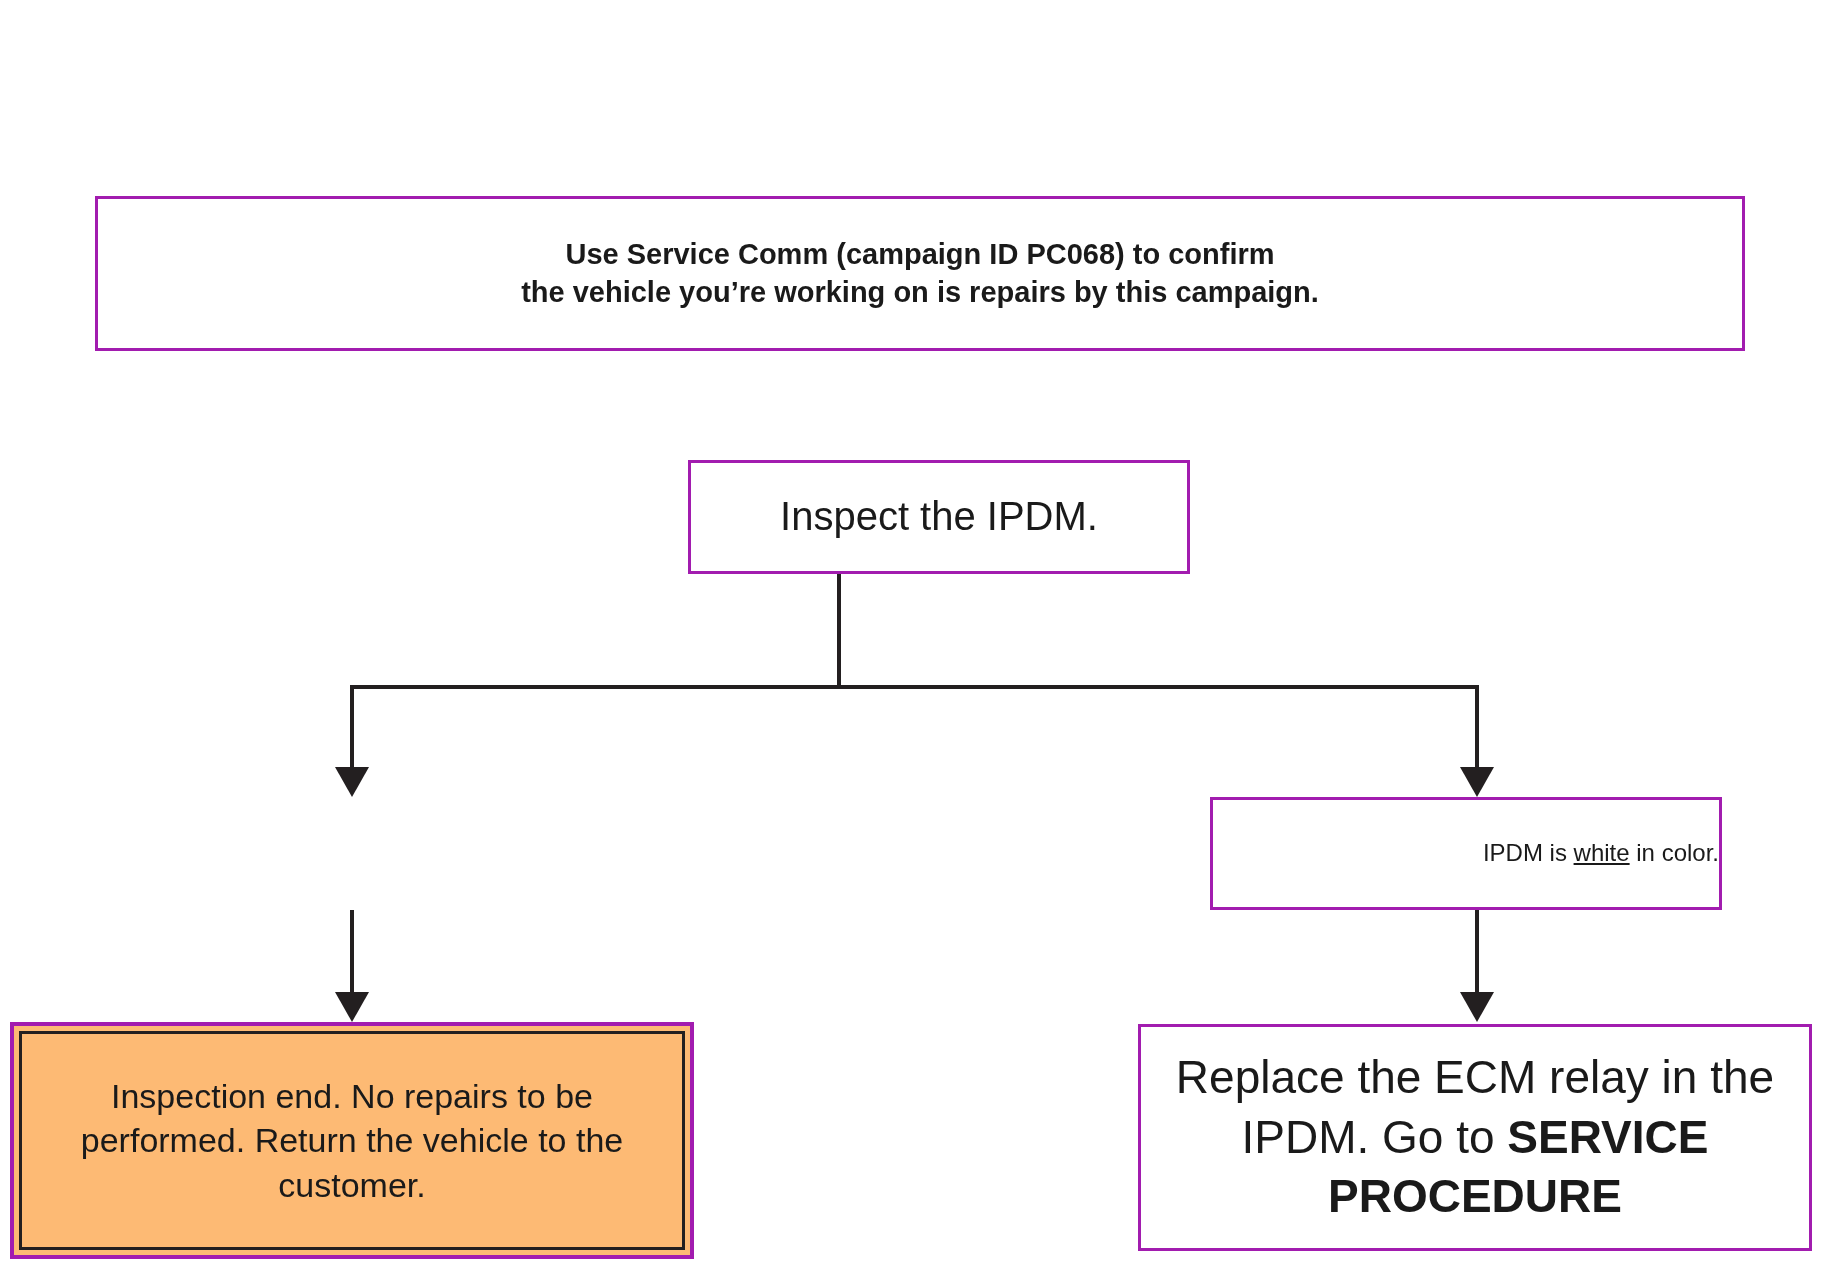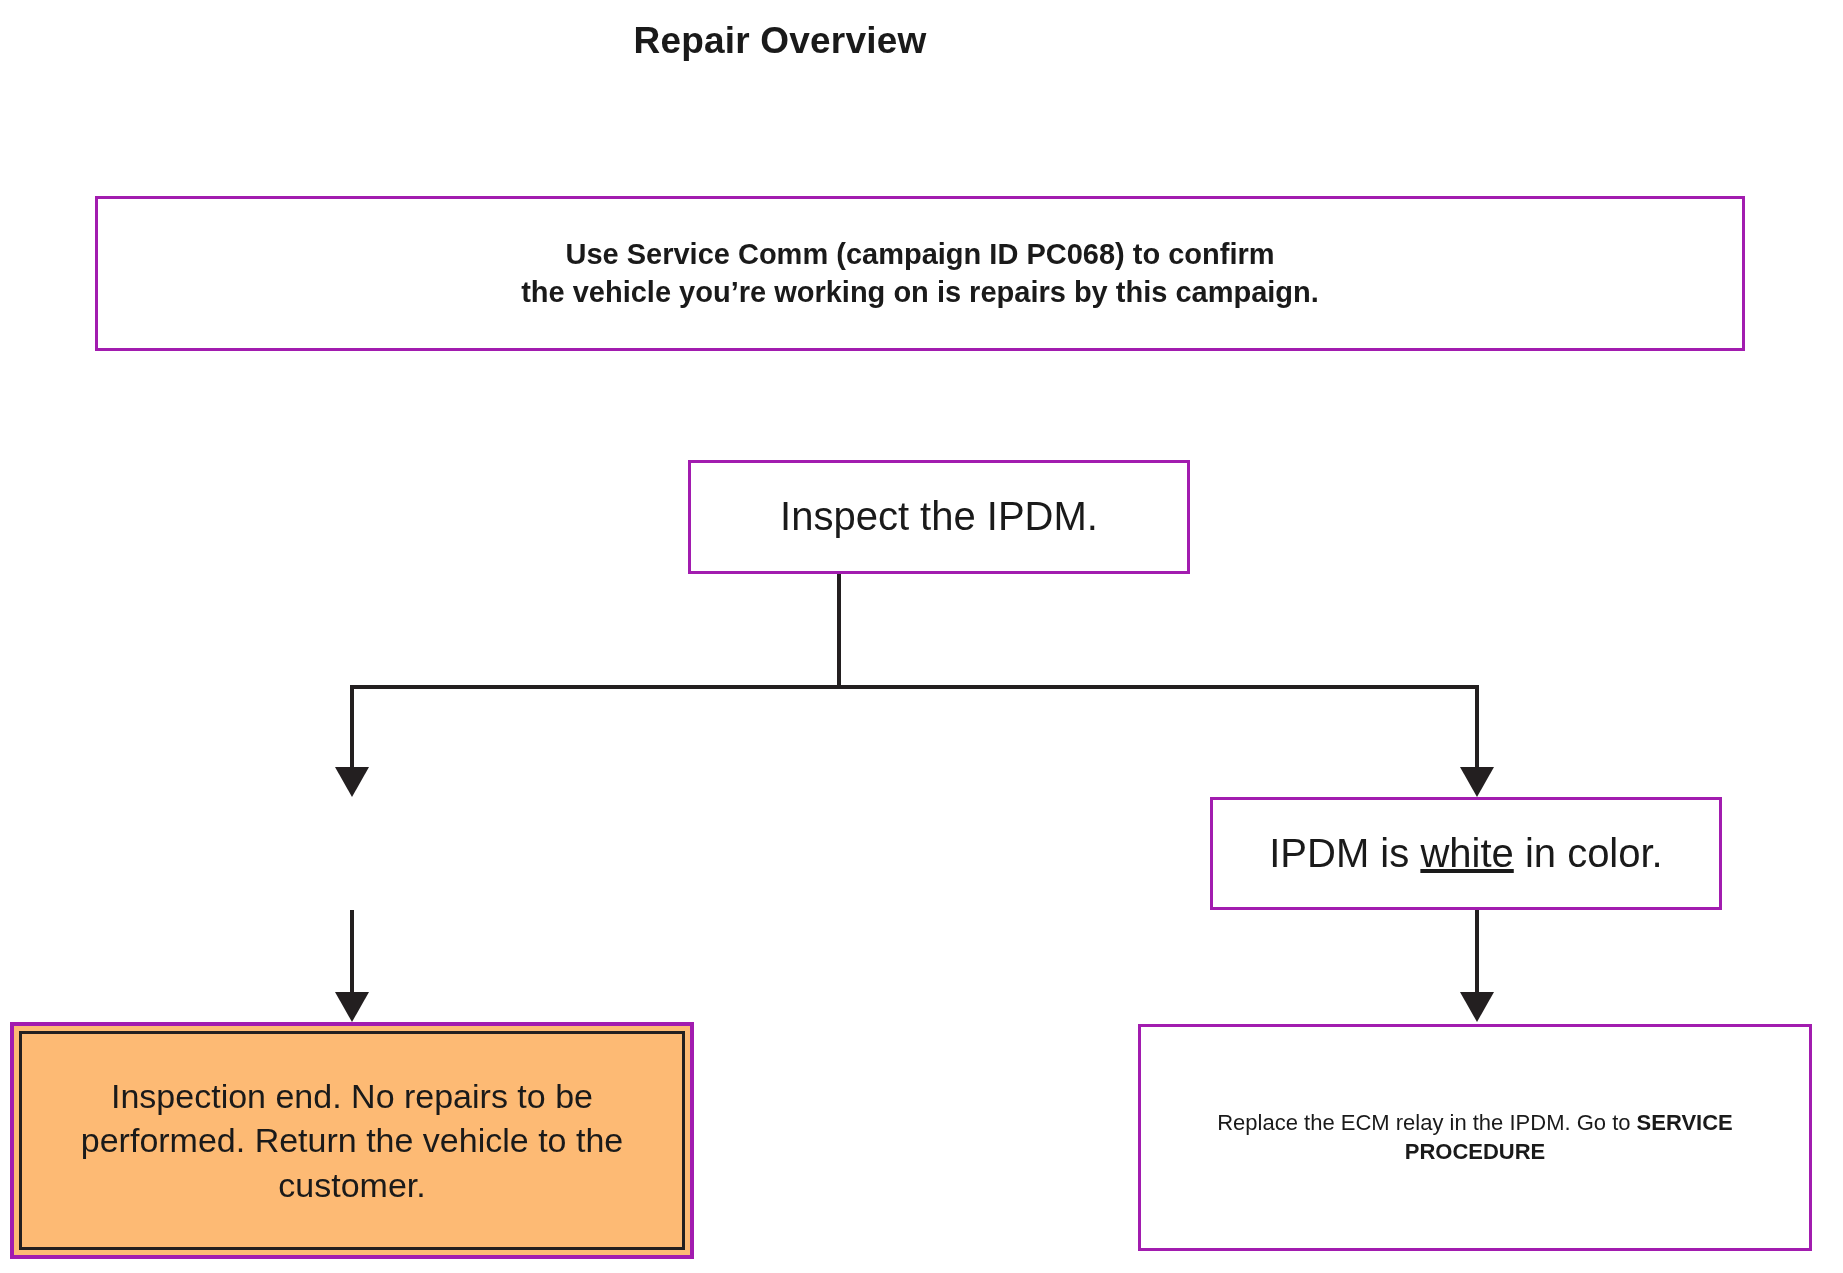--- a/index.html
+++ b/index.html
@@ -70,21 +70,22 @@
     top: 797px;
     width: 532px;
     height: 113px;
     font-size: 34px;
   }
   #cond-white {
     left: 1210px;
     top: 797px;
     width: 512px;
     height: 113px;
-    font-size: 40px;
+    font-size: 24px;
+    justify-content: flex-end;
   }
 
   
   #term-left {
     left: 10px;
     top: 1022px;
     width: 684px;
     height: 237px;
     border-width: 4px;
     padding: 5px;
@@ -102,21 +103,21 @@
     font-size: 34px;
     line-height: 1.30;
     padding: 0 14px;
   }
 
   #term-right {
     left: 1138px;
     top: 1024px;
     width: 674px;
     height: 227px;
-    font-size: 22px;
+    font-size: 46px;
     line-height: 1.30;
   }
   #term-right .inner { padding: 0 6px; }
 
   u { text-decoration: underline; text-underline-offset: 2px; }
   b { font-weight: bold; }
 
   
   .vline {
     position: absolute;
@@ -135,21 +136,20 @@
     border-left: 17px solid transparent;
     border-right: 17px solid transparent;
     border-top: 30px solid #231f20;
   }
 </style>
 </head>
 <body>
 
 <div id="canvas">
 
-  <div class="title">Repair Overview</div>
 
   <div class="node" id="banner">
     <div class="inner">
       <span>Use Service Comm (campaign ID PC068) to confirm</span><br>
       <span>the vehicle you’re working on is repairs by this campaign.</span>
     </div>
   </div>
 
   <div class="node" id="inspect">
     <span>Inspect the IPDM.</span>

